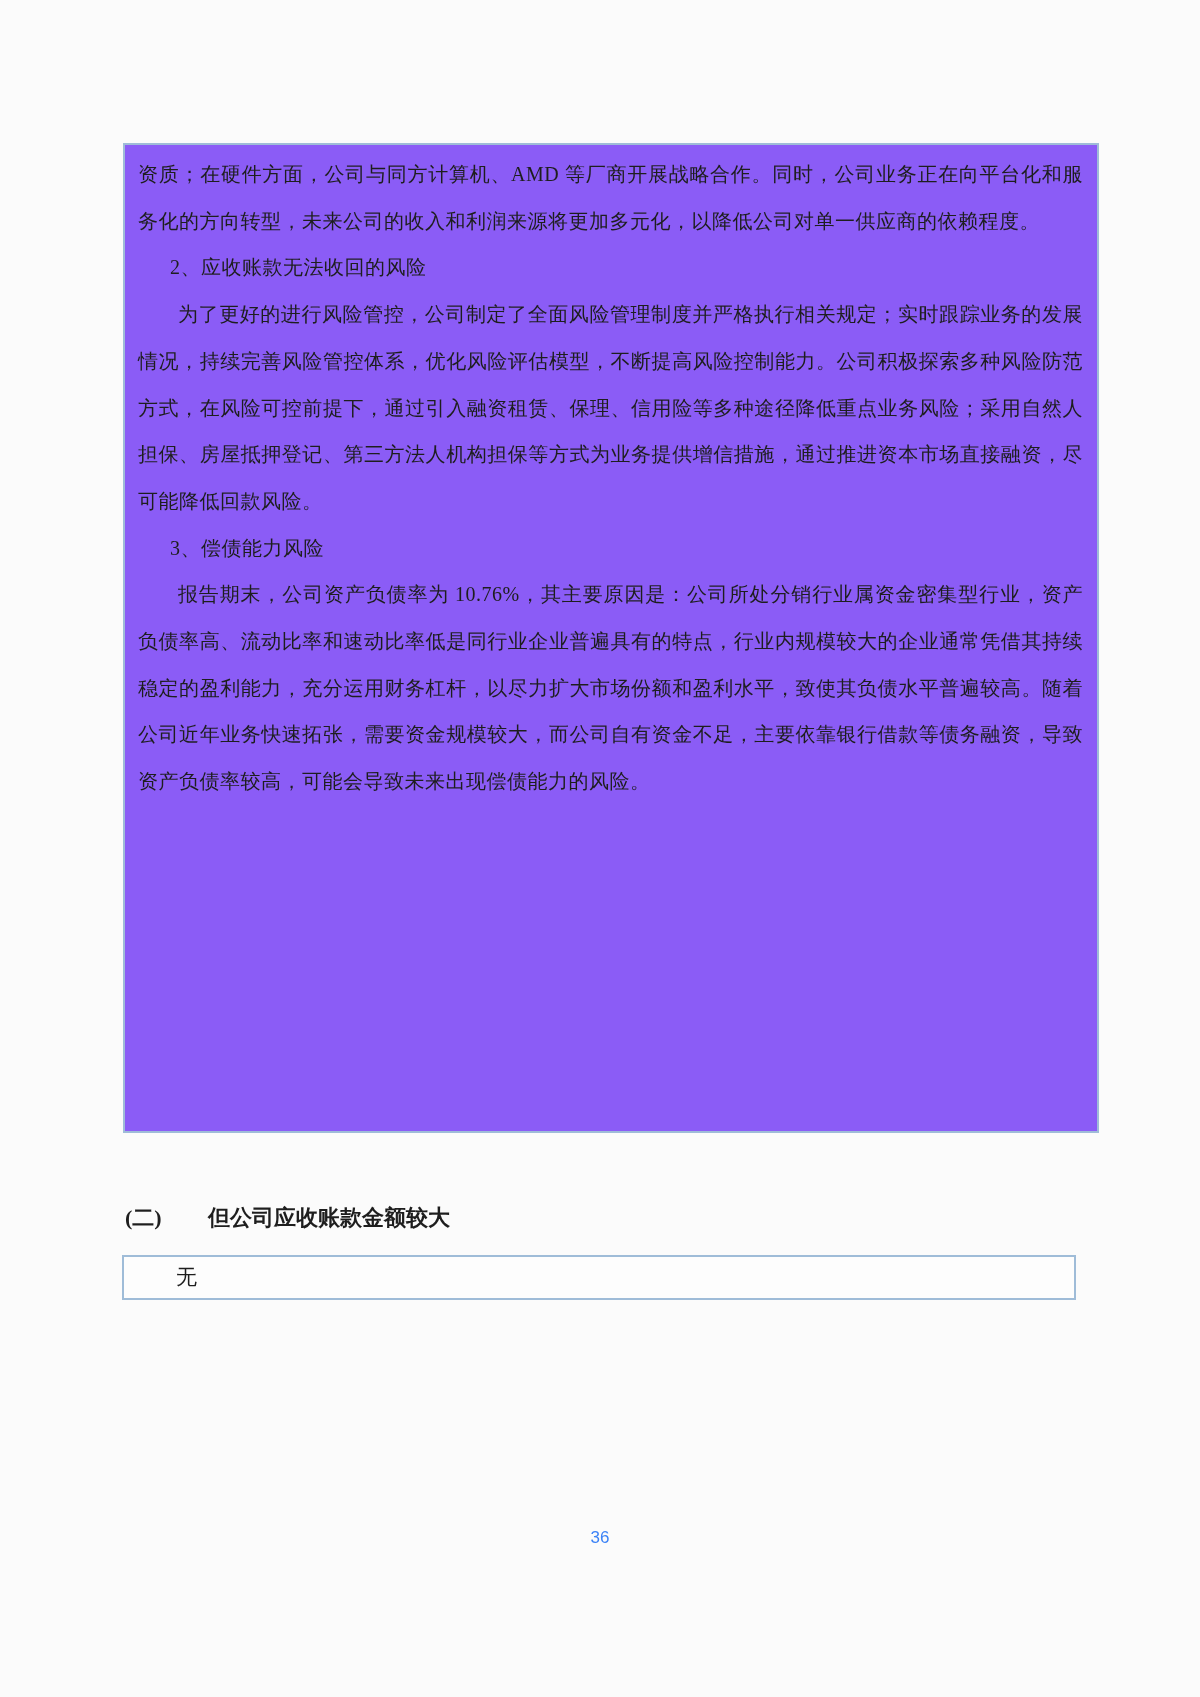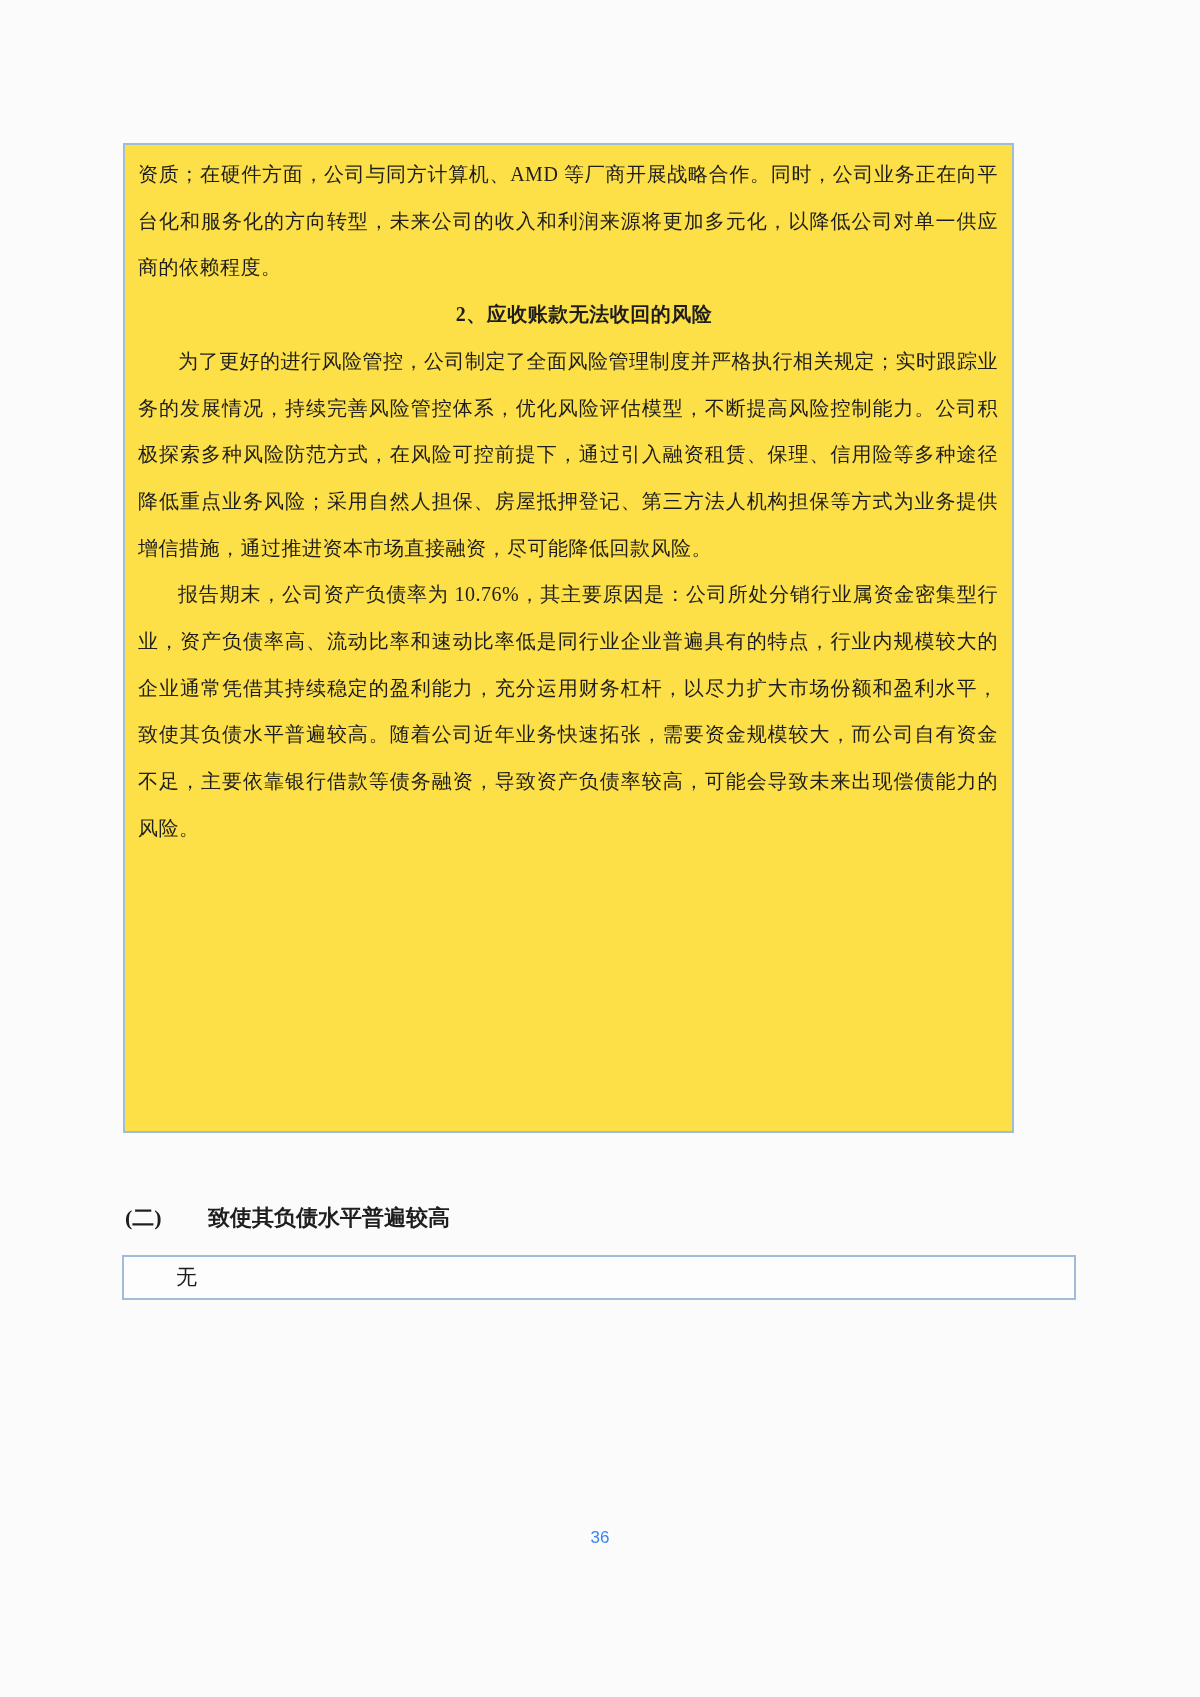--- a/index.html
+++ b/index.html
@@ -12,41 +12,41 @@
     position: relative;
     background: #fbfbfb;
     font-family: "Liberation Serif", "DejaVu Serif", serif;
     color: #1e1e1e;
     overflow: hidden;
   }
   .risk-box {
     position: absolute;
     left: 123px;
     top: 143px;
-    width: 891px;
+    width: 976px;
     min-height: 990px;
     box-sizing: border-box;
     border: 2px solid #9fbcd8;
-    background: #fde047;
+    background: #8b5cf6;
     padding: 6px 14px 4px 13px;
   }
   .risk-box p {
     margin: 0;
     font-size: 20px;
     line-height: 46.7px;
     text-align: justify;
     text-justify: inter-character;
     letter-spacing: 0.5px;
   }
   .risk-box p.body { text-indent: 2em; }
   .risk-box p.continuation { text-indent: 0; }
   .risk-box p.heading {
-    font-weight: bold;
+    font-weight: normal;
     text-indent: 1.6em;
-    text-align: center;
+    text-align: left;
   }
   .section-heading {
     position: absolute;
     left: 125px;
     top: 1203px;
     font-size: 22px;
     font-weight: bold;
     display: flex;
     align-items: baseline;
   }
@@ -76,25 +76,26 @@
     color: #3b82f6;
   }
 </style>
 </head>
 <body>
 
 <div class="risk-box" id="risk-box">
     <p class="continuation">资质；在硬件方面，公司与同方计算机、AMD 等厂商开展战略合作。同时，公司业务正在向平台化和服务化的方向转型，未来公司的收入和利润来源将更加多元化，以降低公司对单一供应商的依赖程度。</p>
     <p class="heading">2、应收账款无法收回的风险</p>
     <p class="body">为了更好的进行风险管控，公司制定了全面风险管理制度并严格执行相关规定；实时跟踪业务的发展情况，持续完善风险管控体系，优化风险评估模型，不断提高风险控制能力。公司积极探索多种风险防范方式，在风险可控前提下，通过引入融资租赁、保理、信用险等多种途径降低重点业务风险；采用自然人担保、房屋抵押登记、第三方法人机构担保等方式为业务提供增信措施，通过推进资本市场直接融资，尽可能降低回款风险。</p>
+    <p class="heading">3、偿债能力风险</p>
     <p class="body">报告期末，公司资产负债率为 10.76%，其主要原因是：公司所处分销行业属资金密集型行业，资产负债率高、流动比率和速动比率低是同行业企业普遍具有的特点，行业内规模较大的企业通常凭借其持续稳定的盈利能力，充分运用财务杠杆，以尽力扩大市场份额和盈利水平，致使其负债水平普遍较高。随着公司近年业务快速拓张，需要资金规模较大，而公司自有资金不足，主要依靠银行借款等债务融资，导致资产负债率较高，可能会导致未来出现偿债能力的风险。</p>
   </div>
 
 <div class="section-heading">
   <span class="section-label">(二)</span>
-  <span class="section-title">致使其负债水平普遍较高</span>
+  <span class="section-title">但公司应收账款金额较大</span>
 </div>
 
 <div class="none-box">
   <span>无</span>
 </div>
 
 <div class="page-number">36</div>
 
 </body></html>

